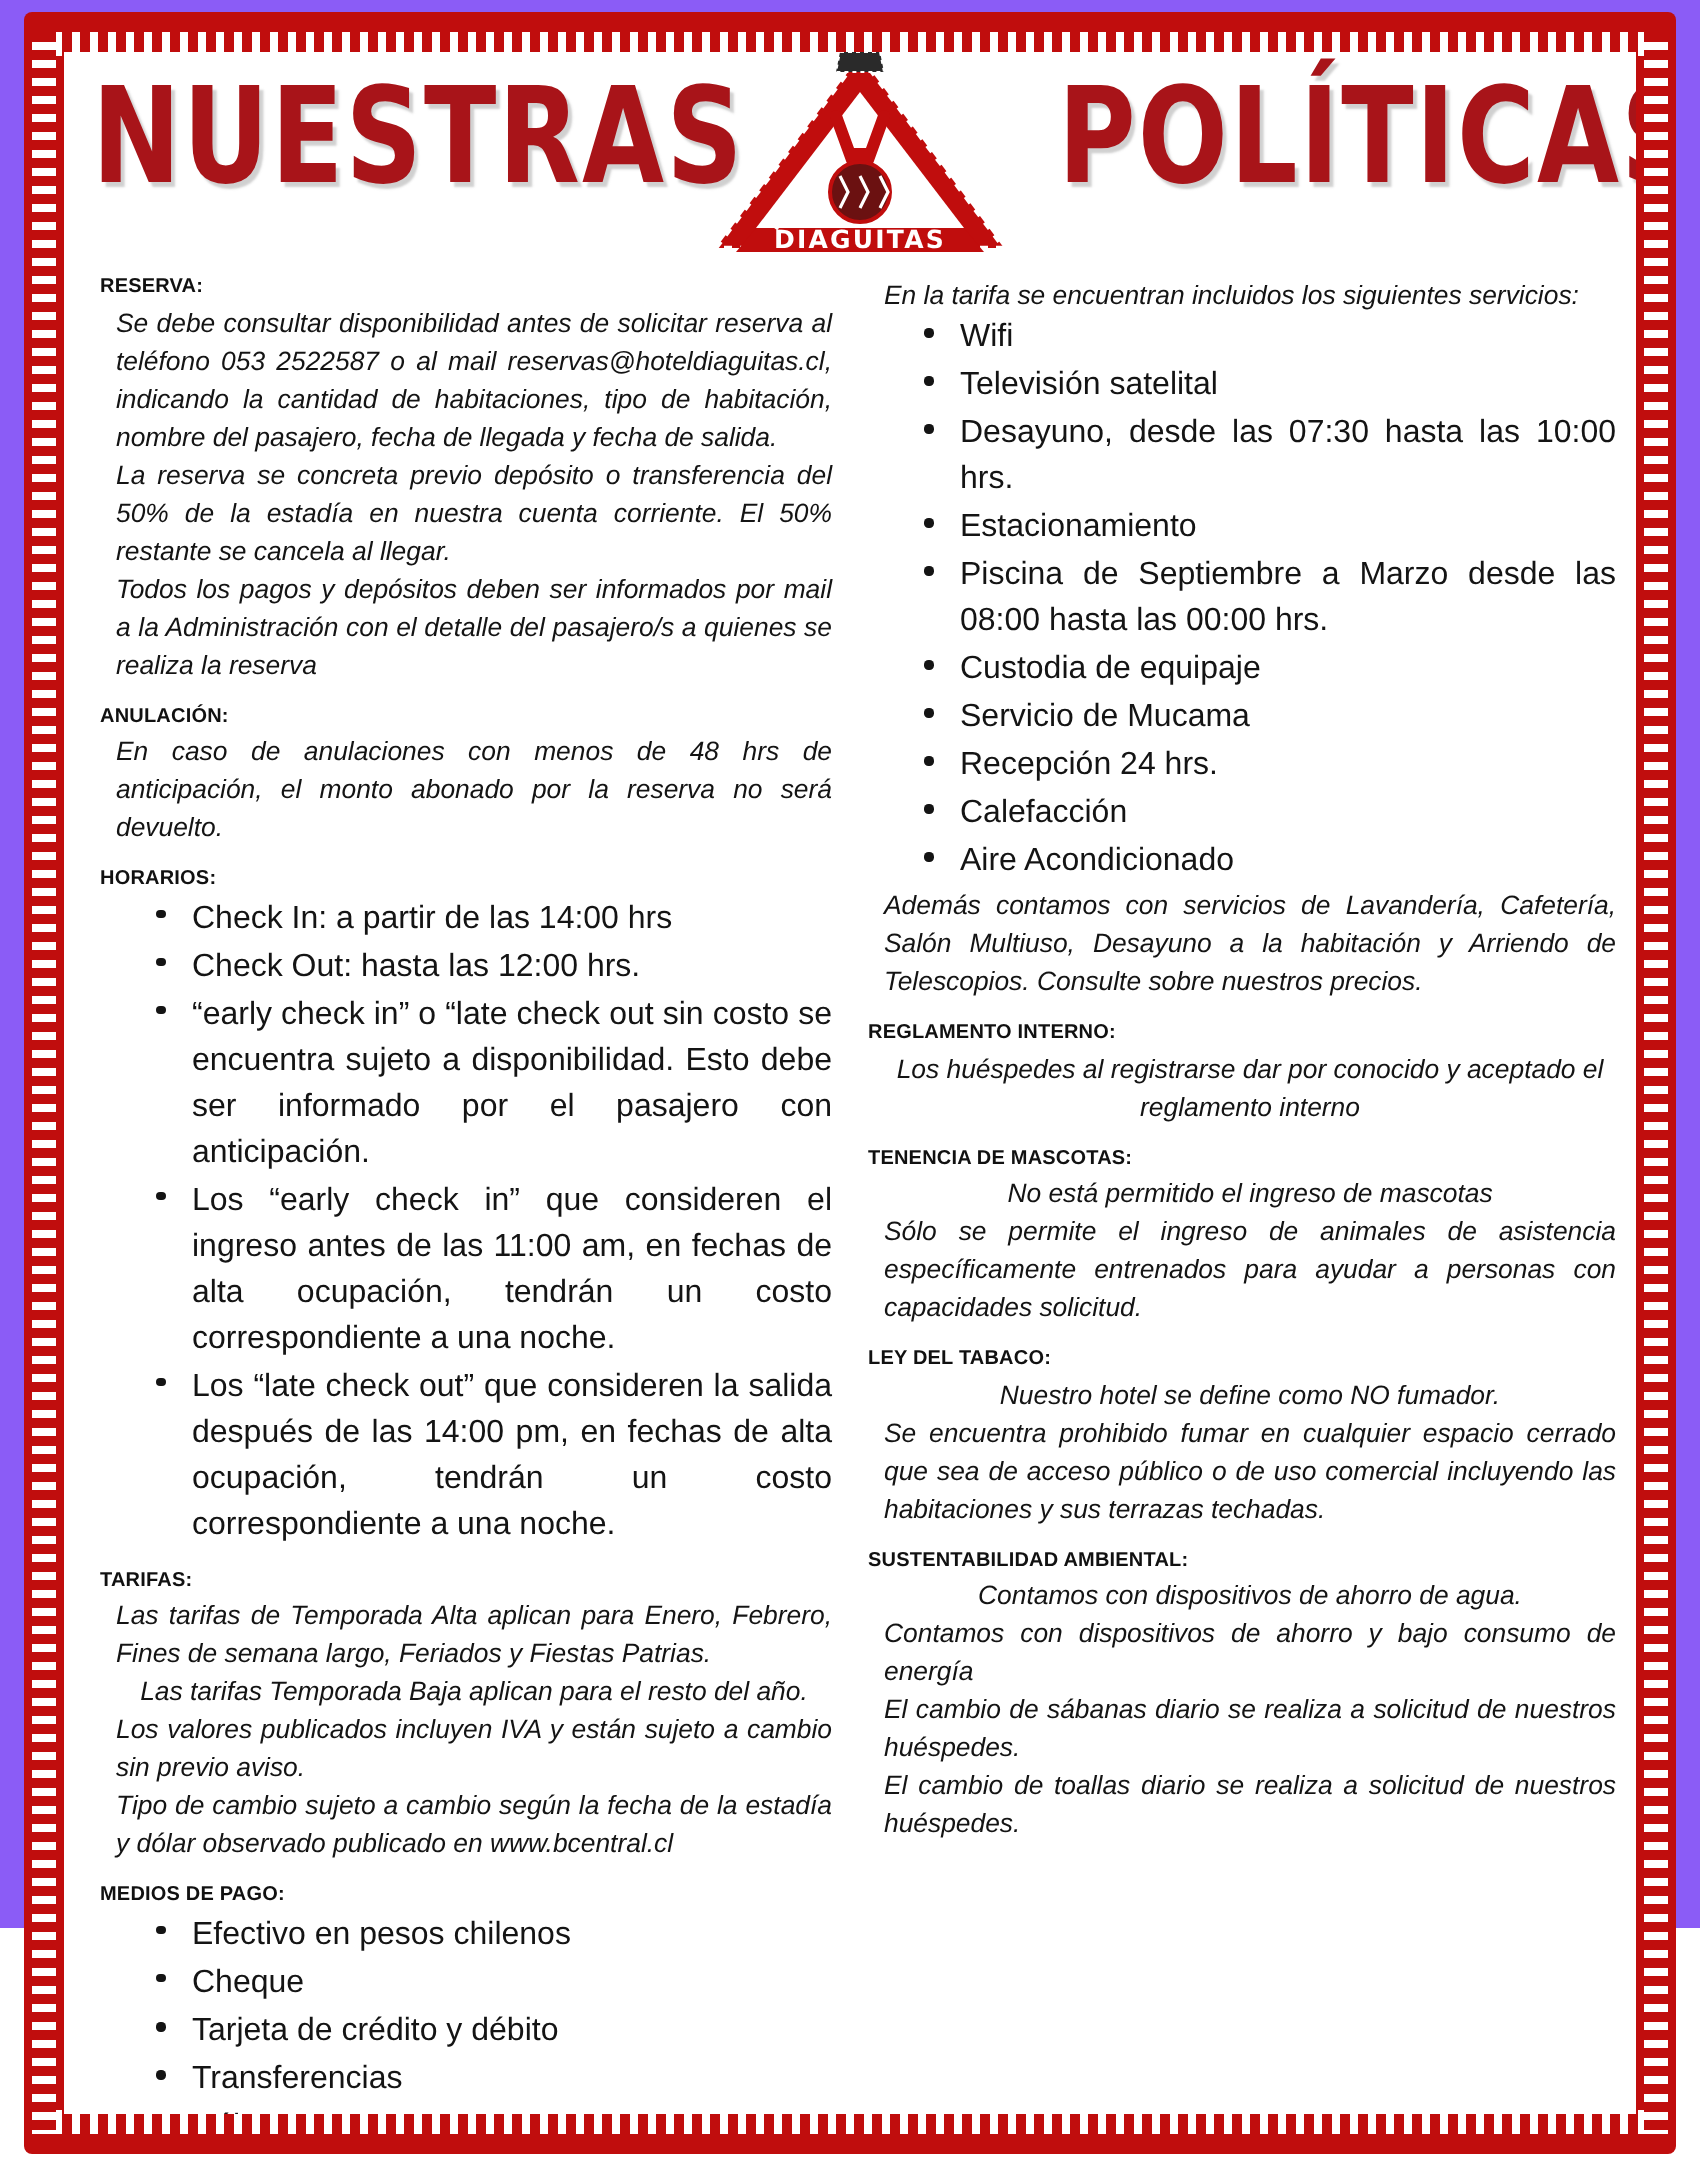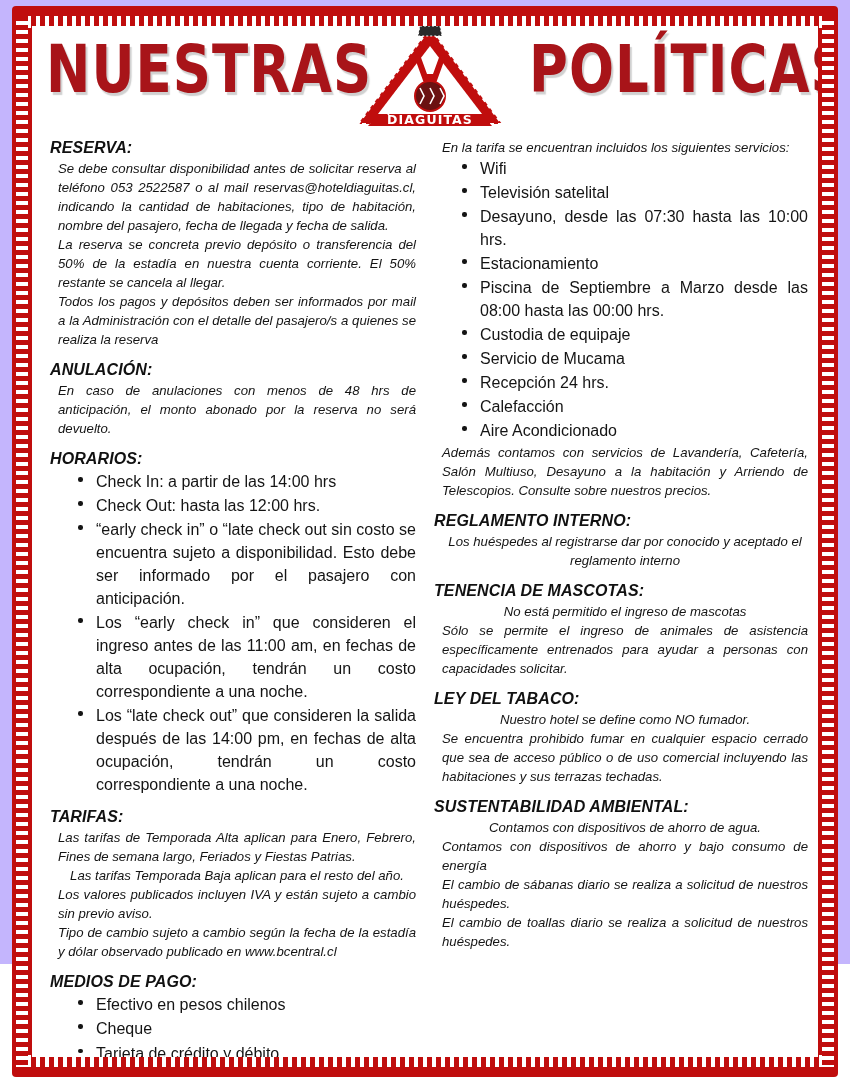--- a/index.html
+++ b/index.html
@@ -12,21 +12,21 @@
     height: 1088px;
     font-family: "Liberation Sans", sans-serif;
     overflow: hidden;
   }
 
   
   #page {
     position: relative;
     width: 850px;
     height: 964px;
-    background: #c4b5fd;
+    background: #8b5cf6;
     box-sizing: border-box;
   }
   #frame-outer {
     position: absolute;
     left: 12px;
     top: 6px;
     width: 826px;
     height: 1071px;
     background: #C00D0D;
     border-radius: 4px;
@@ -117,26 +117,25 @@
   }
   #col-left  { width: 398px; padding: 0 14px 0 18px; }
   #col-right { width: 388px; padding: 0 10px 0 4px; }
 
   .section { margin-bottom: 11px; }
   .section:last-child { margin-bottom: 4px; }
 
   h2.heading {
     margin: 0 0 1px 0;
     font-family: "Liberation Sans", sans-serif;
-    font-size: 16px;
+    font-size: 10px;
     font-weight: bold;
     color: #111111;
     letter-spacing: 0.1px;
     line-height: 1.25;
-    font-style: italic;
   }
   p.para {
     margin: 0;
     padding-left: 8px;
     font-family: "Liberation Sans", sans-serif;
     font-size: 13.2px;
     line-height: 1.44;
     color: #141414;
     text-align: justify;
     text-justify: inter-word;
@@ -286,21 +285,21 @@
 
 
         <div class="section">
           <h2 class="heading">REGLAMENTO INTERNO:</h2>
           <p class="para nojust">Los huéspedes al registrarse dar por conocido y aceptado el reglamento interno</p>
         </div>
 
         <div class="section">
           <h2 class="heading">TENENCIA DE MASCOTAS:</h2>
           <p class="para nojust">No está permitido el ingreso de mascotas</p>
-          <p class="para">Sólo se permite el ingreso de animales de asistencia específicamente entrenados para ayudar a personas con capacidades solicitar.</p>
+          <p class="para">Sólo se permite el ingreso de animales de asistencia específicamente entrenados para ayudar a personas con capacidades solicitud.</p>
         </div>
 
         <div class="section">
           <h2 class="heading">LEY DEL TABACO:</h2>
           <p class="para nojust">Nuestro hotel se define como NO fumador.</p>
           <p class="para">Se encuentra prohibido fumar en cualquier espacio cerrado que sea de acceso público o de uso comercial incluyendo las habitaciones y sus terrazas techadas.</p>
         </div>
 
         <div class="section">
           <h2 class="heading">SUSTENTABILIDAD AMBIENTAL:</h2>

